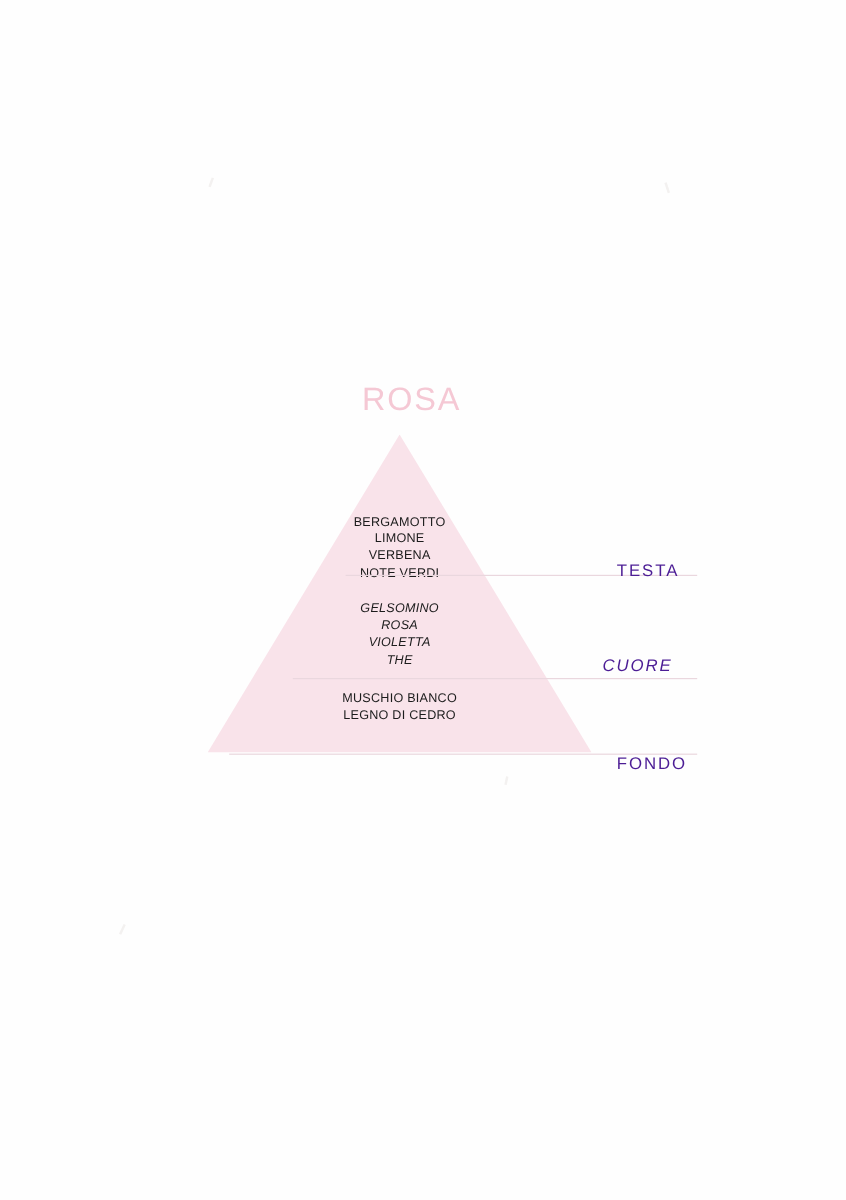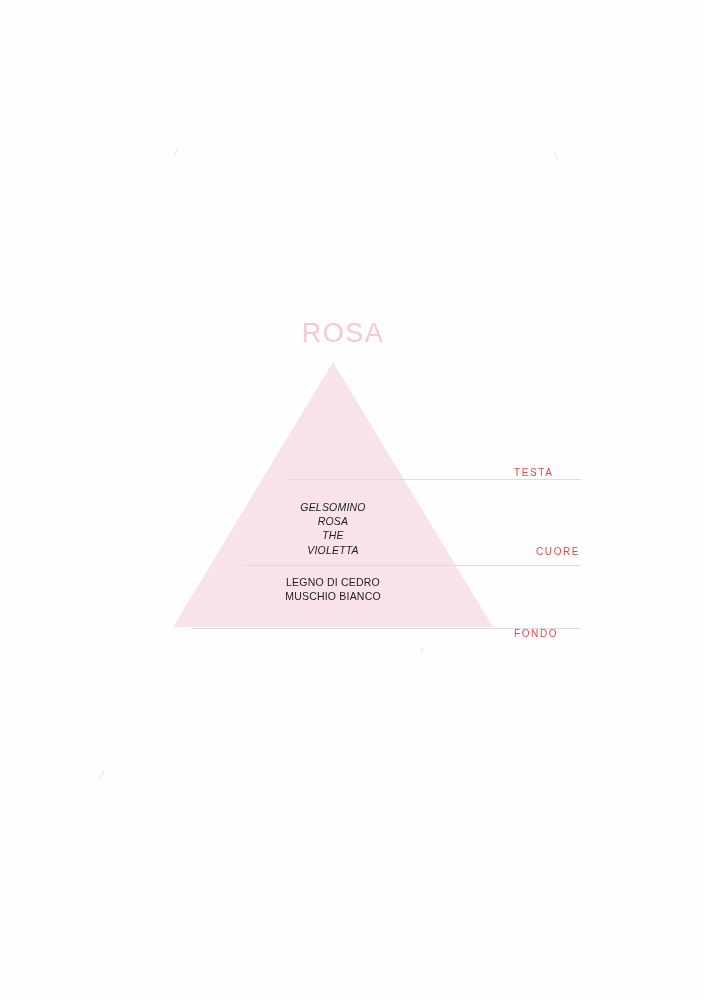--- a/index.html
+++ b/index.html
@@ -65,23 +65,23 @@
   }
 
   .rule {
     position: absolute;
     height: 1px;
     background: #ead7de;
   }
 
   .rule-label {
     position: absolute;
-    font-size: 10px;
+    font-size: 14px;
     letter-spacing: 1.6px;
-    color: #ef4444;
+    color: #4c1d95;
   }
 
   .band {
     position: absolute;
     width: 320px;
     text-align: center;
     color: #1c1c1c;
     font-size: 10.5px;
     line-height: 14.2px;
     letter-spacing: 0.2px;
@@ -108,37 +108,43 @@
 <div class="diagram">
 
   <div class="title-inner">ROSA</div>
 
   <div class="pyramid-wrap">
 
     <svg class="pyramid" viewBox="0 0 320 265" preserveAspectRatio="none">
       <polygon points="160,0 320,265 0,265" fill="#f9e3ea"></polygon>
     </svg>
 
+    <div class="band band-top">
+      <div class="note-line">BERGAMOTTO</div>
+      <div class="note-line">LIMONE</div>
+      <div class="note-line">VERBENA</div>
+      <div class="note-line">NOTE VERDI</div>
+    </div>
 
     <div class="band band-mid">
       <div class="note-line">GELSOMINO</div>
       <div class="note-line">ROSA</div>
+      <div class="note-line">VIOLETTA</div>
       <div class="note-line">THE</div>
-      <div class="note-line">VIOLETTA</div>
     </div>
 
     <div class="band band-base">
+      <div class="note-line">MUSCHIO BIANCO</div>
       <div class="note-line">LEGNO DI CEDRO</div>
-      <div class="note-line">MUSCHIO BIANCO</div>
     </div>
 
   </div>
 
   <div class="rule" style="left:288px;top:479px;width:293px;"></div>
   <div class="rule-label" style="left:514px;top:467px;">TESTA</div>
 
   <div class="rule" style="left:244px;top:565px;width:337px;"></div>
-  <div class="rule-label" style="left:536px;top:546px;">CUORE</div>
+  <div class="rule-label" style="left:502px;top:546px;font-style:italic;">CUORE</div>
 
   <div class="rule" style="left:191px;top:628px;width:390px;"></div>
   <div class="rule-label" style="left:514px;top:628px;">FONDO</div>
 
 </div>
 
 </body></html>

